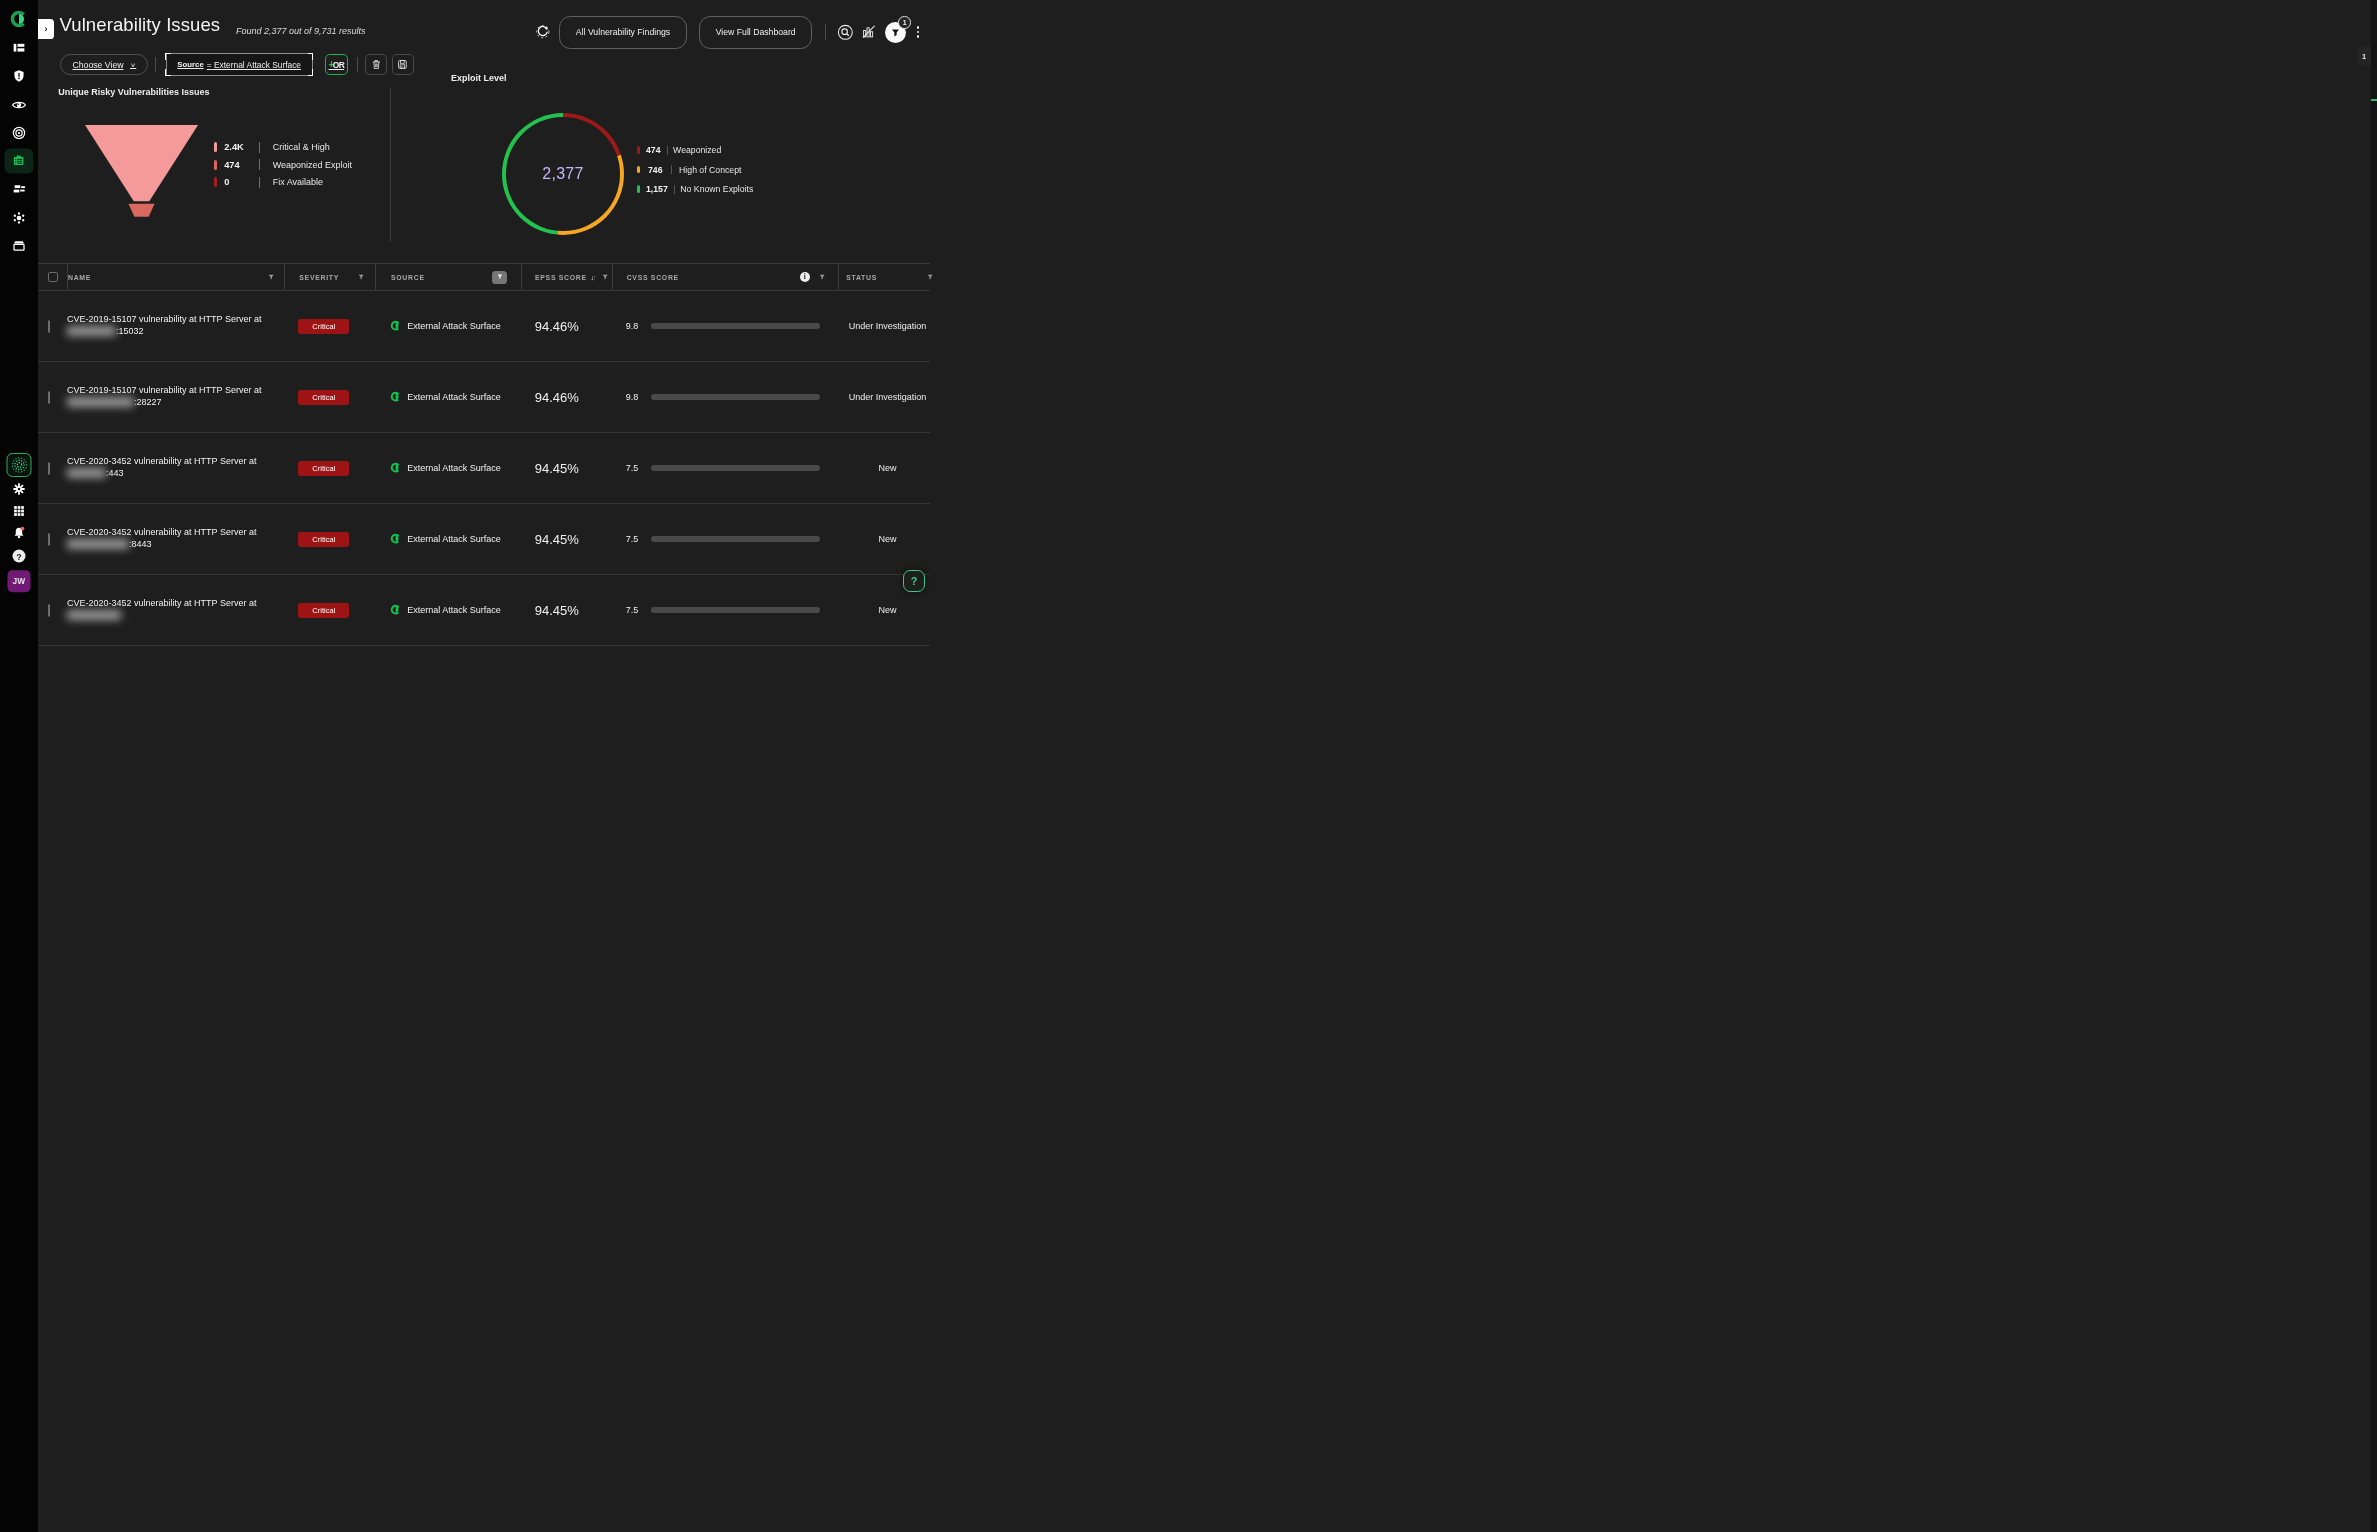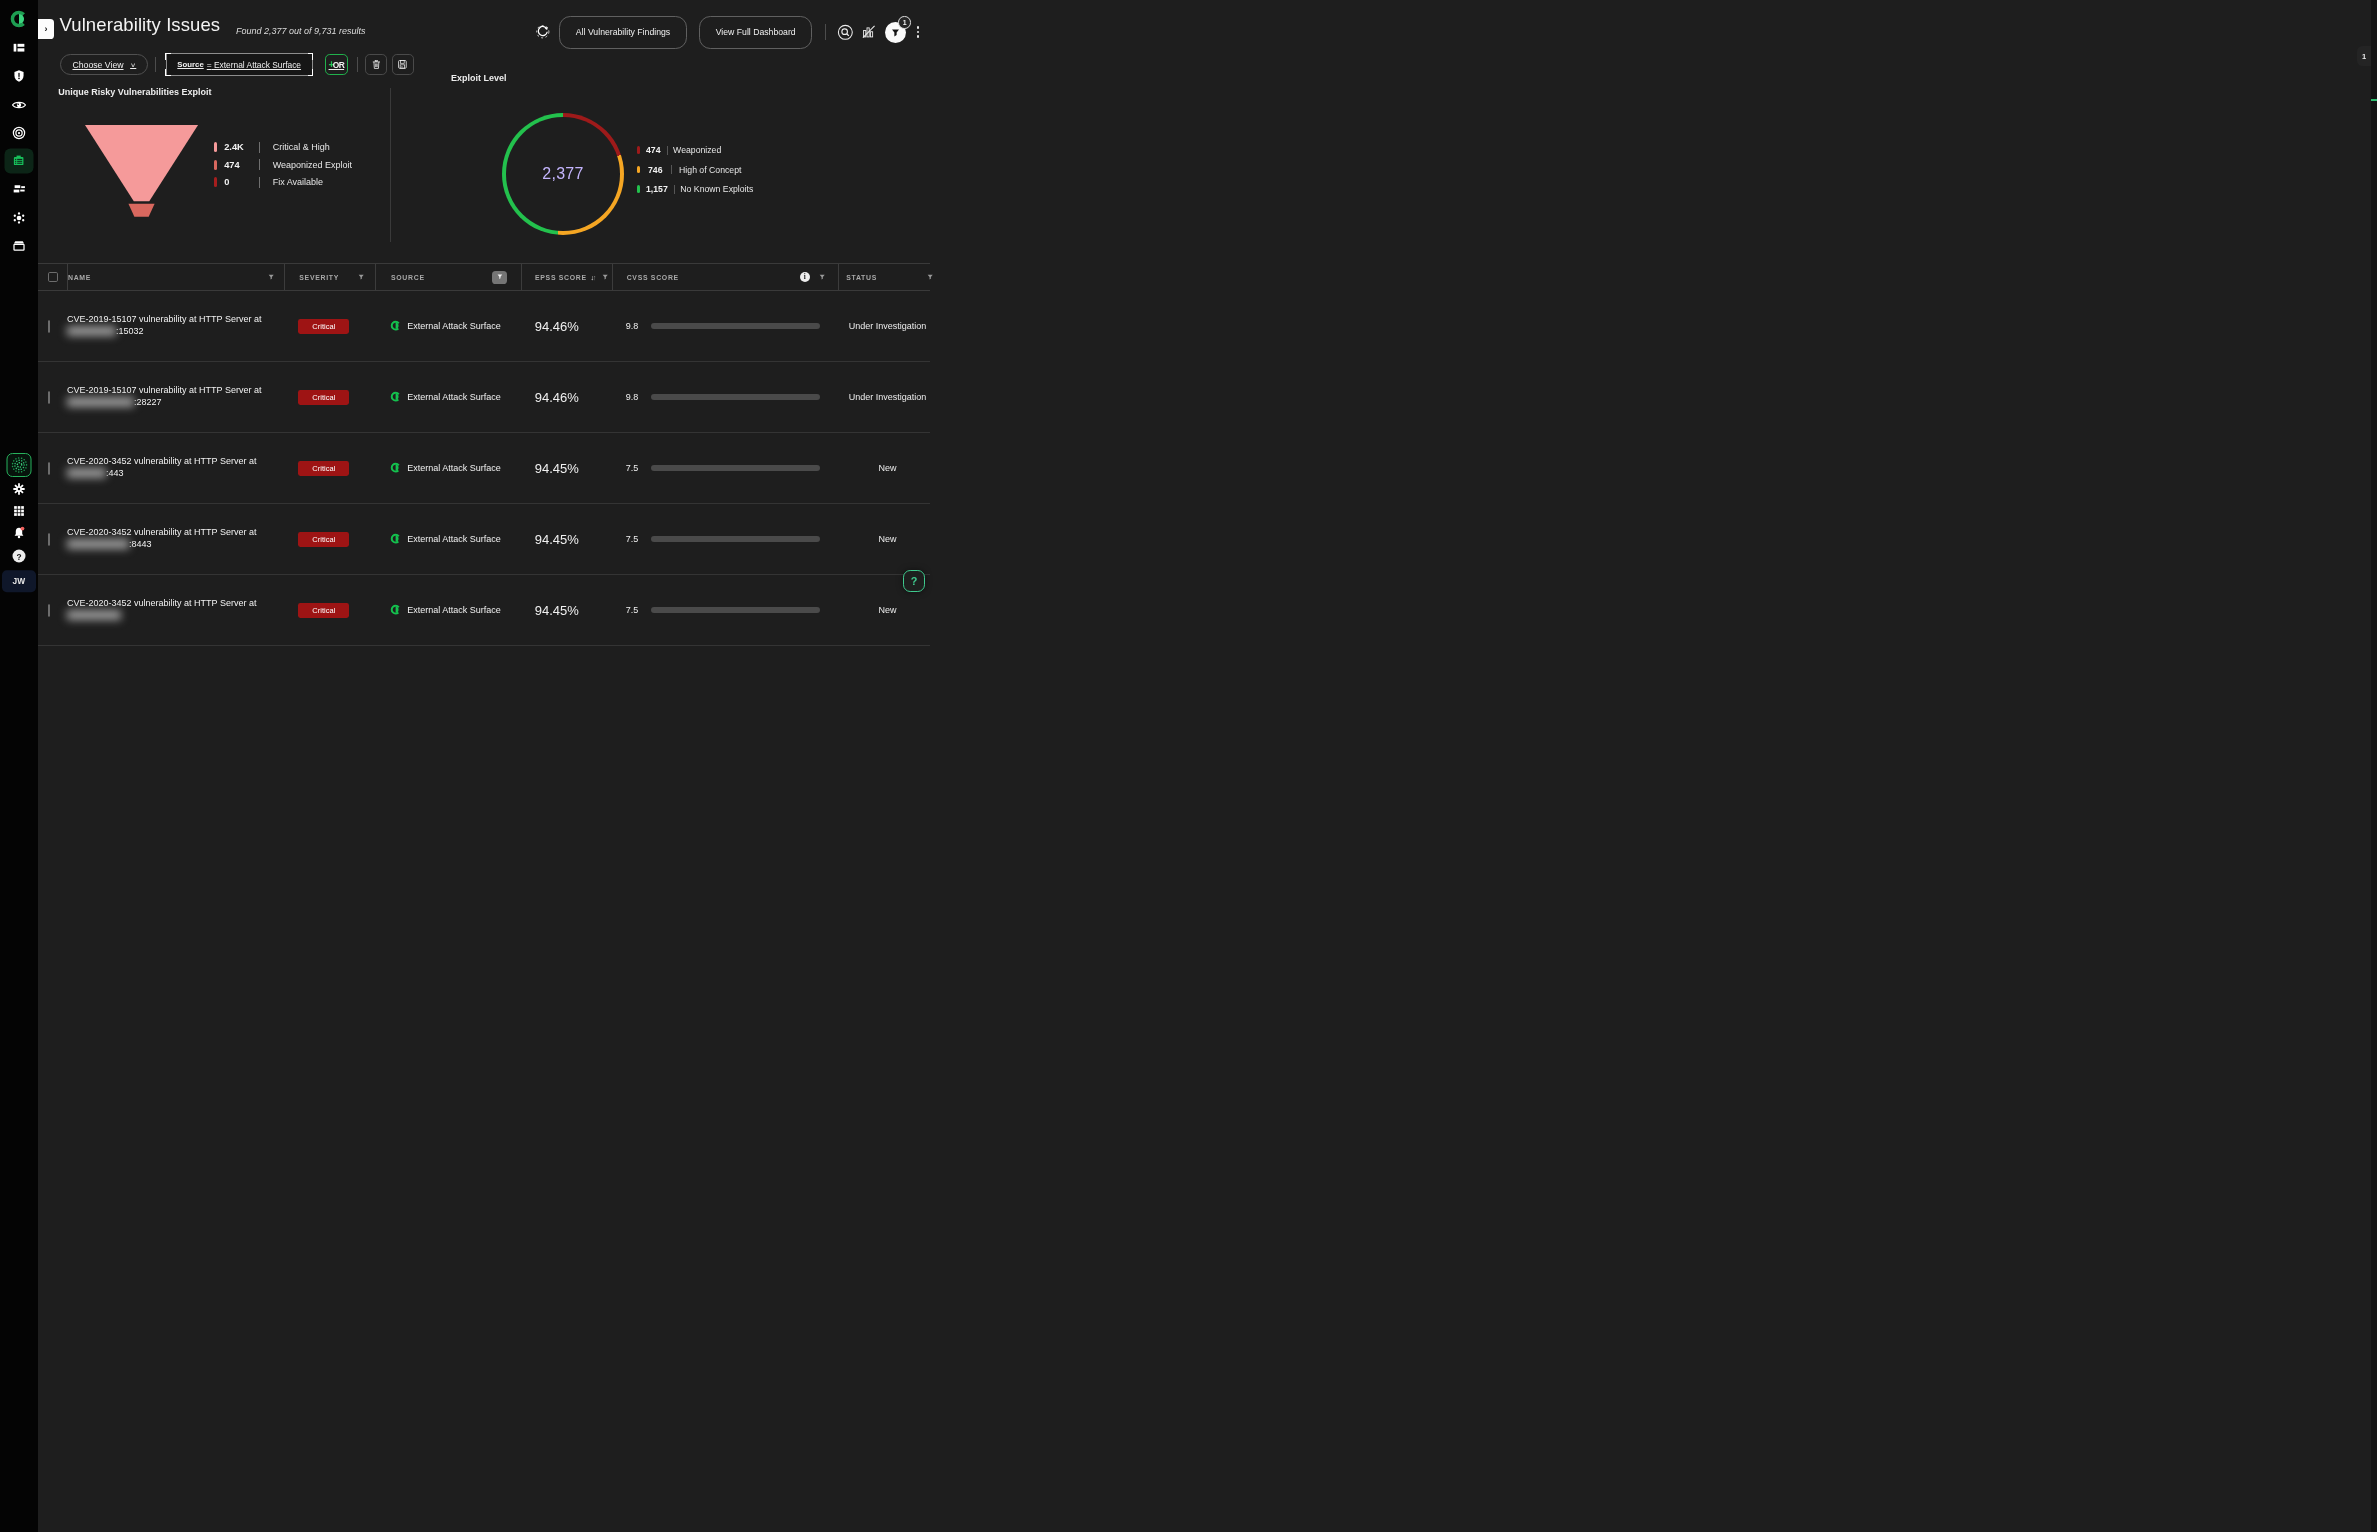--- a/index.html
+++ b/index.html
@@ -5,21 +5,21 @@
   * { margin:0; padding:0; box-sizing:border-box; }
   html,body { width:937px; height:604px; overflow:hidden; background:#1e1e1e;
     font-family:"Liberation Sans","DejaVu Sans",sans-serif; color:#ececec; }
   .abs { position:absolute; }
 
   
   #sidebar { position:absolute; left:0; top:0; width:38px; height:100%; background:#040404; z-index:5; }
   .sb-item { position:absolute; left:50%; transform:translate(-50%,-50%); display:flex; align-items:center; justify-content:center; cursor:pointer; }
   .sb-active { width:29px; height:25px; background:#0c2517; border-radius:6px; }
   .sb-ai { width:25px; height:24px; border:1.2px solid #27b15c; border-radius:6px; background:#07130c; }
-  .sb-avatar { width:34px; height:21.5px; background:#0f172a; border-radius:4.8px; color:#e8e8e8; font-size:8.4px; font-weight:bold; letter-spacing:0.3px; }
+  .sb-avatar { width:23px; height:21.5px; background:#701a75; border-radius:4.8px; color:#e8e8e8; font-size:8.4px; font-weight:bold; letter-spacing:0.3px; }
   .help-dot { width:13px; height:13px; border-radius:50%; background:#ededed; color:#161616; font-weight:bold; font-size:8.4px; display:flex; align-items:center; justify-content:center; }
 
   
   #main { position:absolute; left:38px; top:0; width:892px; height:604px; }
 
   #expand-tab { left:0; top:18.5px; width:16px; height:20px; background:#fdfdfd; border-radius:0 3.6px 3.6px 0;
     color:#111; display:flex; align-items:center; justify-content:center; font-size:9px; font-weight:bold; cursor:pointer; }
   #page-title { left:21.5px; top:14.3px; font-size:18.5px; font-weight:300; color:#f4f4f4; letter-spacing:0.1px; }
   #page-sub { left:198px; top:26px; font-size:9px; font-style:italic; color:#dcdcdc; }
 
@@ -313,21 +313,21 @@
     <button class="sq-btn">
       <svg width="10.8" height="10.8" viewBox="0 0 24 24">
         <rect x="3.5" y="3.5" width="17" height="17" rx="2" fill="none" stroke="#ededed" stroke-width="1.8"></rect>
         <rect x="8" y="3.5" width="8" height="6" fill="none" stroke="#ededed" stroke-width="1.6"></rect>
         <rect x="7" y="13" width="10" height="7.5" fill="none" stroke="#ededed" stroke-width="1.6"></rect>
         <line x1="9" y1="17.5" x2="13" y2="17.5" stroke="#ededed" stroke-width="1.4"></line>
       </svg>
     </button>
   </div>
 
-  <div class="abs panel-title" style="left:20.3px; top:87px">Unique Risky Vulnerabilities Exploit</div>
+  <div class="abs panel-title" style="left:20.3px; top:87px">Unique Risky Vulnerabilities Issues</div>
   <svg class="abs" style="left:47px; top:125px" width="119" height="93" viewBox="0 0 200 156">
     <polygon points="0,0 190,0 108,128 82,128" style="fill: rgb(245, 154, 154);"></polygon>
     <polygon points="73,132 117,132 107,154 83,154" style="fill: rgb(217, 104, 95);"></polygon>
   </svg>
   <div id="funnel-legend" class="abs" style="left:176px; top:142px; display:flex; flex-direction:column; gap:6.6px">
     <div class="leg-row" style="gap:7.2px">
       <span class="swatch" style="background: rgb(245, 154, 154);"></span>
       <span class="leg-num" style="width:27.5px">2.4K</span>
       <span class="leg-bar"></span>
       <span class="leg-label" style="margin-left:6px">Critical &amp; High</span>

